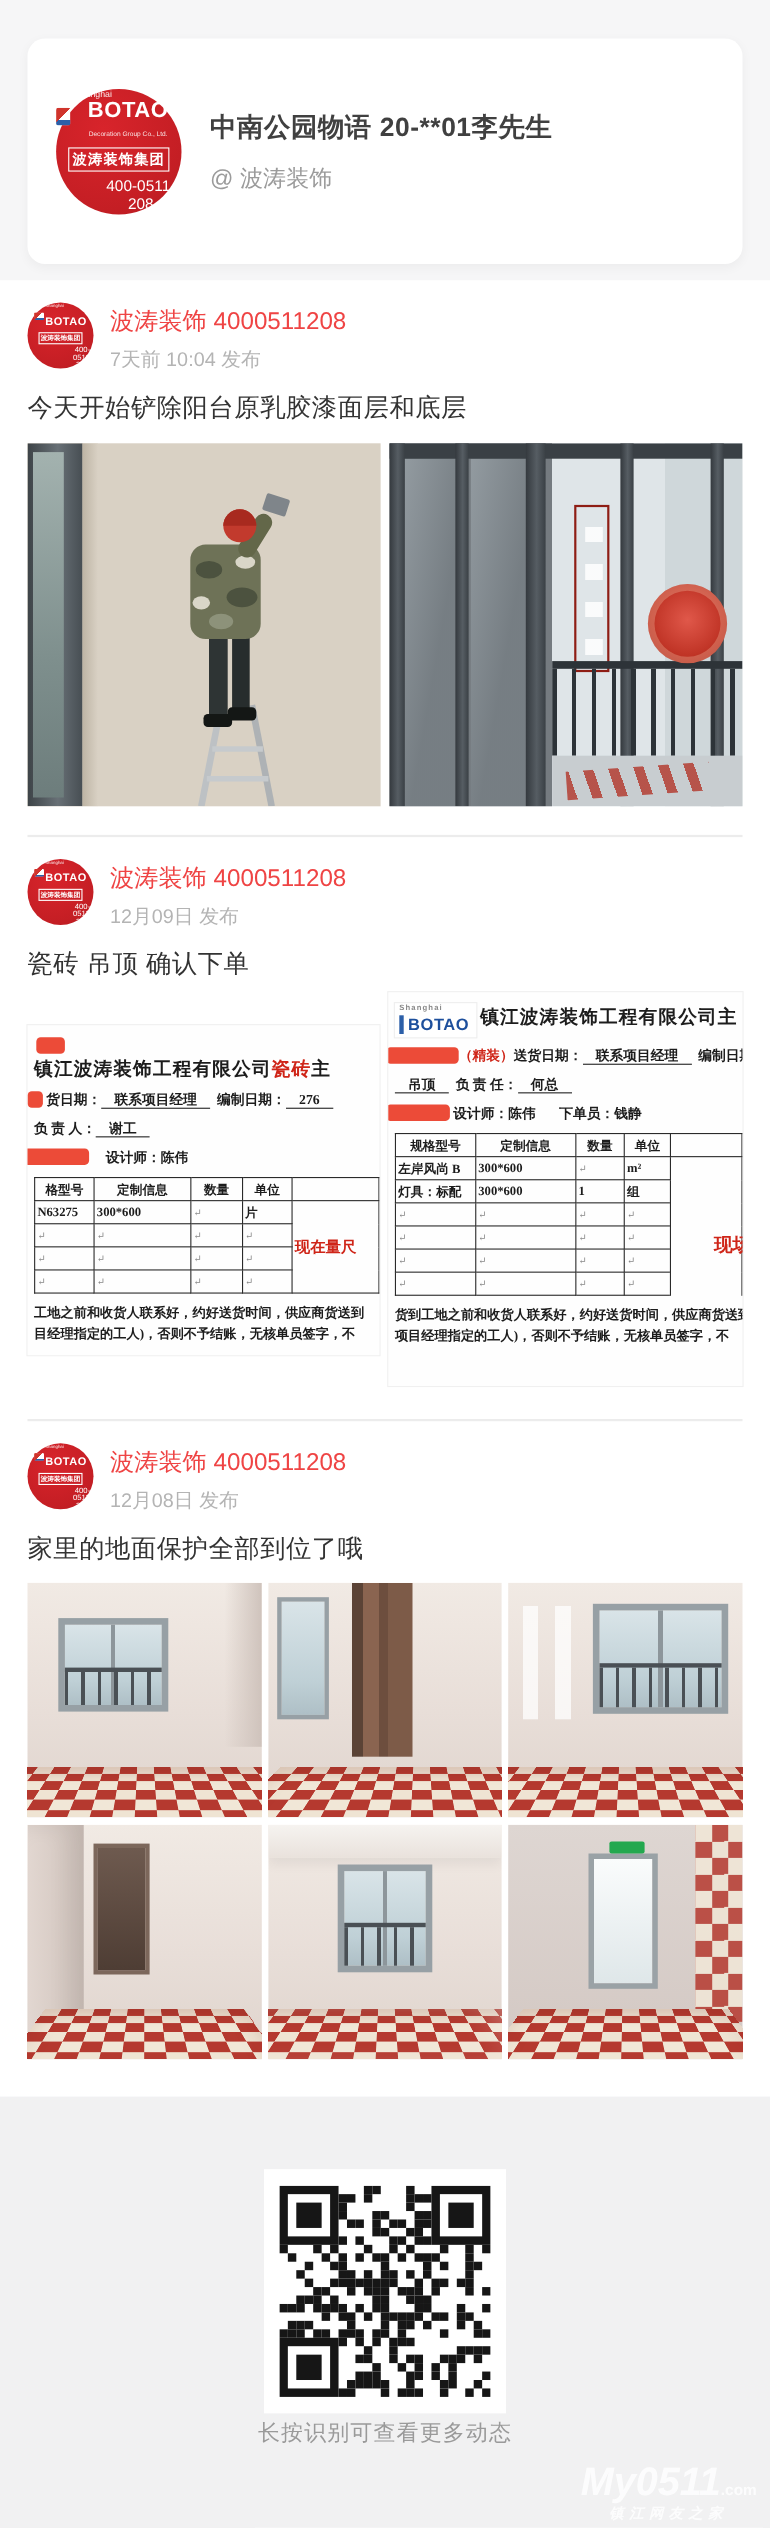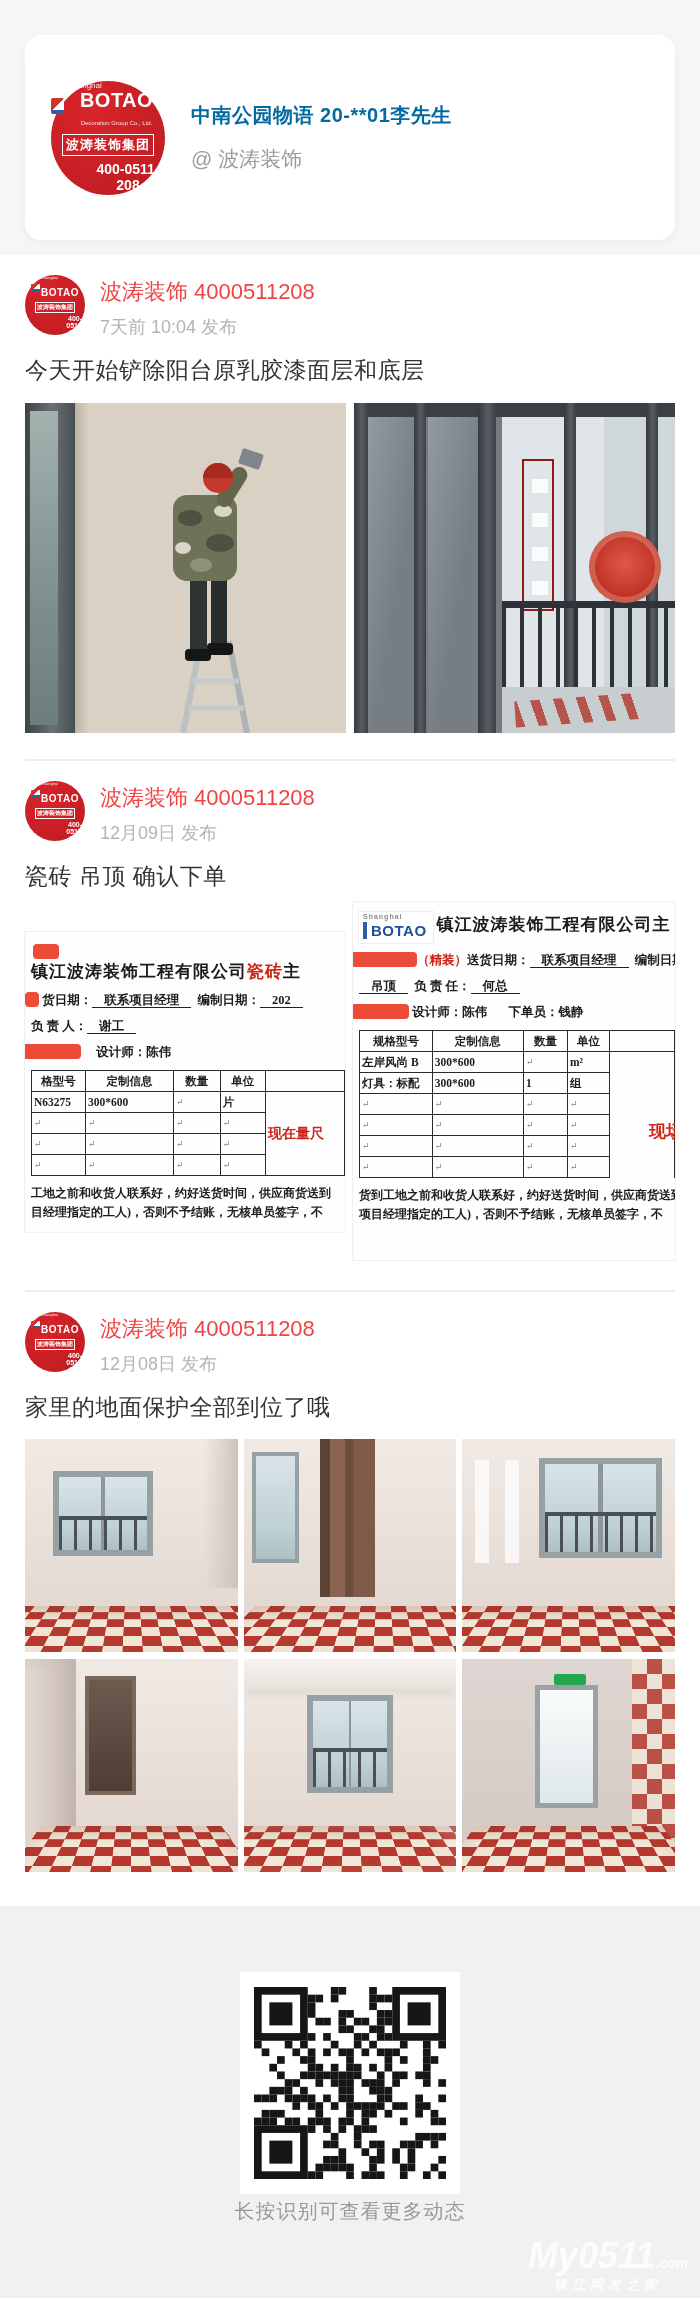--- a/index.html
+++ b/index.html
@@ -20,23 +20,23 @@
   .logo-big { width:114px; height:114px; }
   .logo .mark { position:relative; width:20px; height:16px; background:#fff; border-radius:2px; margin-right:4px; display:inline-block; vertical-align:middle;
           background-image:linear-gradient(135deg,#d0342c 46%,transparent 47%),linear-gradient(0deg,#2c5fa8 0 28%,transparent 28%); }
   .logo .toprow { display:flex; align-items:center; justify-content:center; }
   .logo .region { font-size:8px; opacity:.9; display:block; text-align:left; line-height:8px;}
   .logo .brand { font-weight:bold; letter-spacing:.5px; line-height:1; }
   .logo-big .brand { font-size:20px; }
   .logo .brandsub { font-size:6px; opacity:.85; line-height:7px; }
   .logo .cn { border:1px solid #fff; font-weight:bold; padding:1px 3px; margin-top:5px; }
   .logo-big .cn { font-size:13px; letter-spacing:1px; }
-  .logo .phone { font-weight:bold; margin-top:5px;margin-left:40px; }
+  .logo .phone { font-weight:normal; margin-top:5px;margin-left:40px; }
   .logo-big .phone { font-size:14px; }
-  .card-title { font-size:20px; font-weight:bold; color:#0369a1; letter-spacing:.5px; }
+  .card-title { font-size:24px; font-weight:bold; color:#404040; letter-spacing:.5px; }
   .card-sub { font-size:21px; color:#9b9b9b; margin-top:16px; }
   
   .feed { background:#fff; }
   .post { padding:0 25px; }
   .post-head { display:flex; gap:15px; padding-top:20px; align-items:flex-start; }
   .avatar { width:60px; height:60px; }
   .avatar .brand { font-size:10px; }
   .avatar .cn { font-size:6px; padding:0 1px; margin-top:2px; }
   .avatar .phone { font-size:7px; margin-top:2px; }
   .avatar .mark { width:9px; height:7px; margin-right:1px; border-radius:1px;}
@@ -253,21 +253,21 @@
         <div class="p-time">12月09日 发布</div>
       </div>
     </div>
     <div class="p-content">瓷砖 吊顶 确认下单</div>
 
     <div class="docs">
 
       <div class="doc doc-l">
         <span class="blob" style="width:26px; margin-left:2px;"></span>
         <div class="t"><span>镇江波涛装饰工程有限公司</span><span class="red">瓷砖</span><span>主</span></div>
-        <div class="line"><span class="blob" style="width:14px; margin-left:-6px;"></span> <span>货日期：</span><span class="u">联系项目经理</span>&nbsp;&nbsp;<span>编制日期：</span><span class="u">202</span></div>
+        <div class="line"><span class="blob" style="width:14px; margin-left:-6px;"></span> <span>货日期：</span><span class="u">联系项目经理</span>&nbsp;&nbsp;<span>编制日期：</span><span class="u">276</span></div>
         <div class="line"><span>负 责 人：</span><span class="u">谢工</span></div>
         <div class="line"><span class="blob" style="width:60px; margin-left:-10px;"></span> <span class="u" style="border-bottom:none">设计师：陈伟</span></div>
         <table>
           <colgroup>
               <col style="width:56px">
               <col style="width:94px">
               <col style="width:50px">
               <col style="width:48px">
               <col style="width:82px">
             </colgroup>

